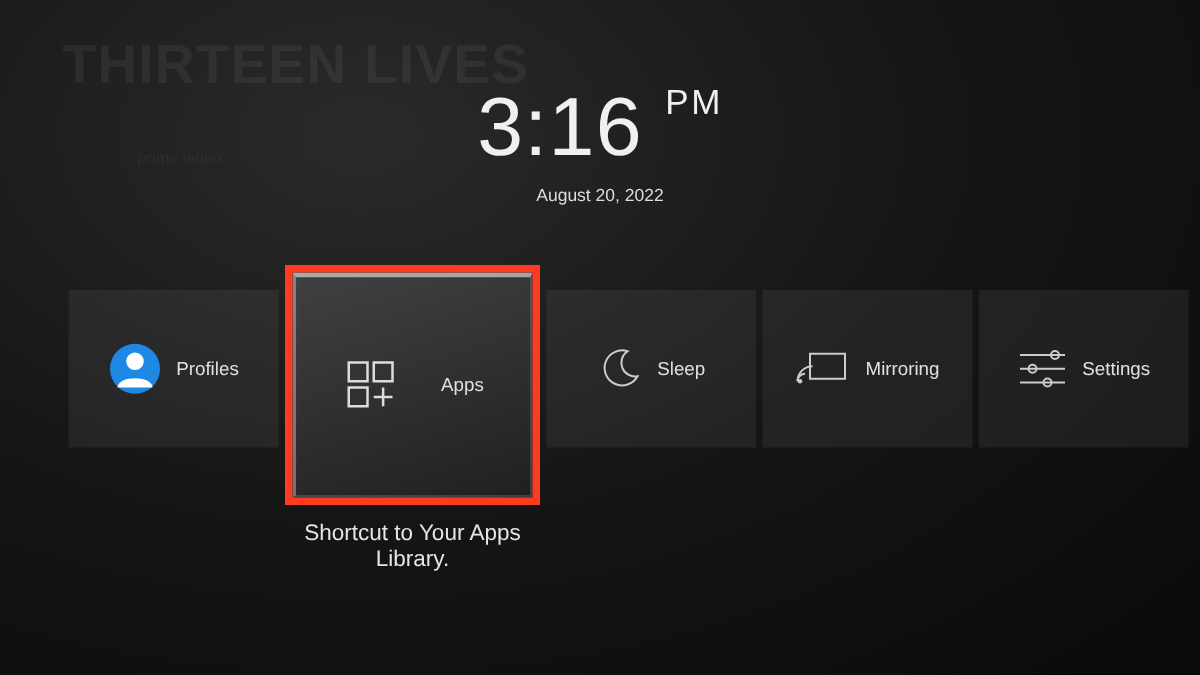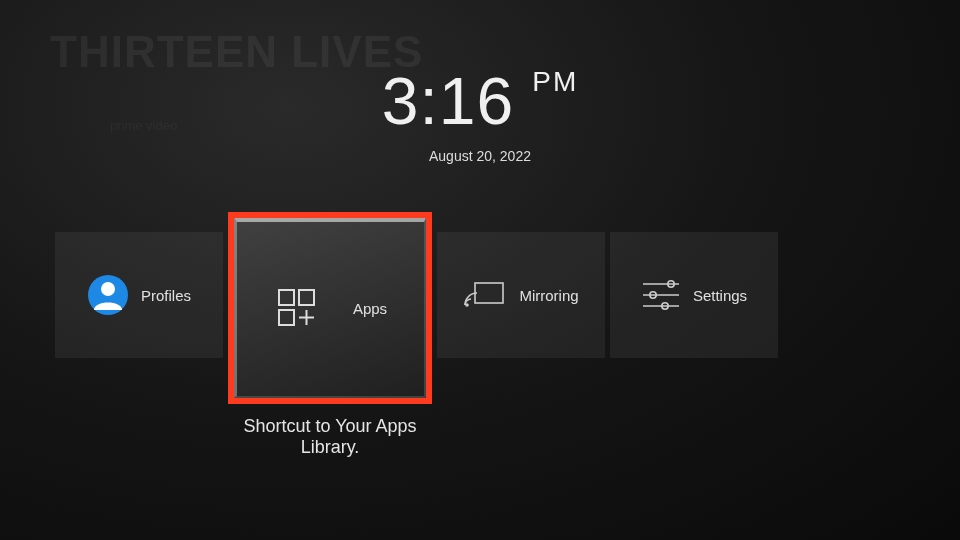--- a/index.html
+++ b/index.html
@@ -138,20 +138,30 @@
           <rect x="6" y="26" width="15" height="15" fill="none" stroke="#ddd" stroke-width="2"></rect>
           <line x1="33.5" y1="26" x2="33.5" y2="41" stroke="#ddd" stroke-width="2"></line>
           <line x1="26" y1="33.5" x2="41" y2="33.5" stroke="#ddd" stroke-width="2"></line>
         </svg>
       </span>
       <span class="tile-label">Apps</span>
     </div>
     <div class="tile-desc">Shortcut to Your Apps Library.</div>
   </div>
 
+  <div class="tile-col unfocused">
+    <div class="tile">
+      <span class="icon">
+        <svg width="36" height="36" viewBox="0 0 36 36">
+          <path d="M24 4 A14 14 0 1 0 32 24 A11 11 0 0 1 24 4 Z" fill="none" stroke="#ccc" stroke-width="1.6"></path>
+        </svg>
+      </span>
+      <span class="tile-label">Sleep</span>
+    </div>
+  </div>
 
   <div class="tile-col unfocused">
     <div class="tile">
       <span class="icon">
         <svg width="44" height="36" viewBox="0 0 44 36">
           <rect x="12" y="6" width="28" height="20" fill="none" stroke="#ccc" stroke-width="1.6"></rect>
           <path d="M 2 28 A 12 12 0 0 1 14 16" fill="none" stroke="#ccc" stroke-width="1.6"></path>
           <path d="M 2 28 A 6 6 0 0 1 8 22" fill="none" stroke="#ccc" stroke-width="1.6"></path>
           <circle cx="4" cy="28" r="1.8" fill="#ccc"></circle>
         </svg>

